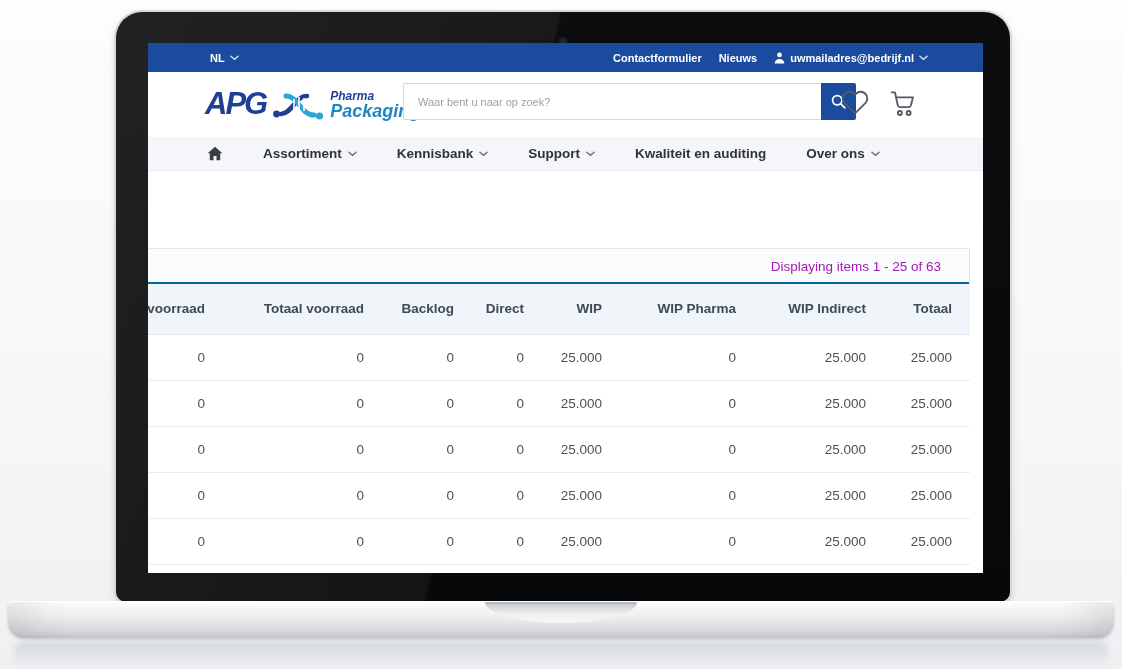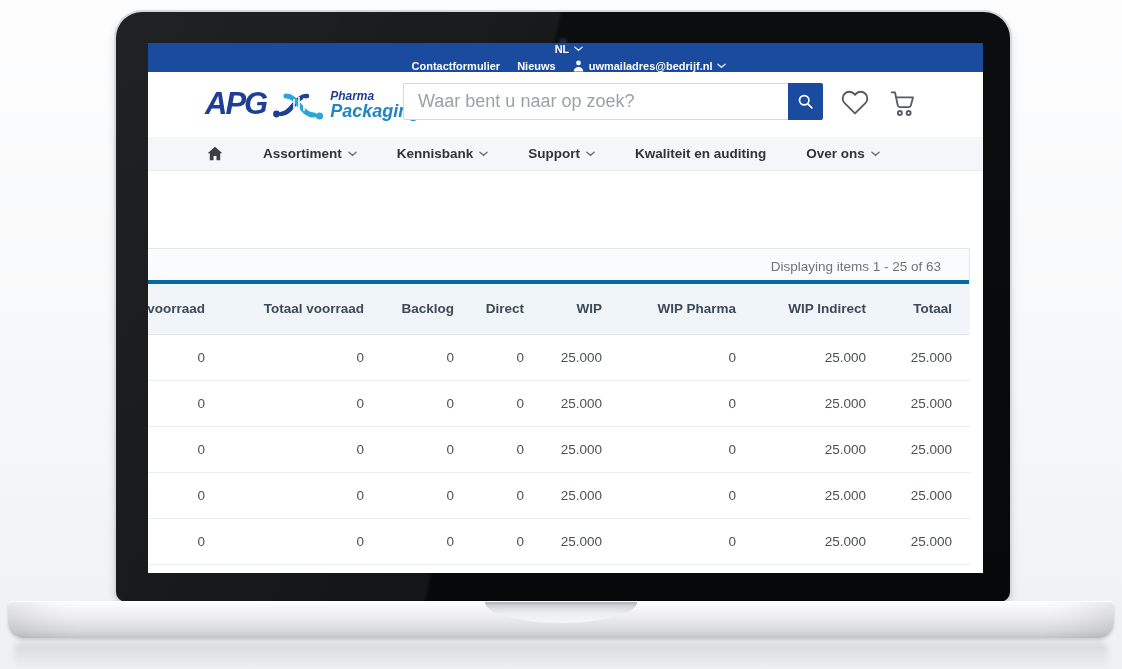--- a/index.html
+++ b/index.html
@@ -50,43 +50,43 @@
   .screen-content{
     position:absolute; left:32px; top:31px; width:835px; height:530px;
     background:#fff; overflow:hidden; z-index:3;
     font-family:"Liberation Sans", sans-serif;
   }
 
   
   .topbar{
     height:29px; background:var(--primary-blue,#1b4b9e); color:#fff;
     display:flex; align-items:center; justify-content:space-between;
-    padding:0 55px 0 62px; font-size:11px; font-weight:bold;flex-direction:column;
+    padding:0 55px 0 62px; font-size:11px; font-weight:bold;
   }
   .topbar .lang{ display:flex; align-items:center; gap:5px; cursor:pointer; }
   .topbar-right{ display:flex; align-items:flex-end; gap:17px; }
   .topbar a, .topbar .acct{ color:#fff; text-decoration:none; display:flex; align-items:center; gap:5px; cursor:pointer; }
   .chev{ color:#cfe0f5; }
 
   
   .site-header{ position:relative; height:65px; background:#fff; }
   .logo{ position:absolute; left:57px; top:9px; display:flex; align-items:center; }
   .logo-apg{
     font-size:31px; font-weight:bold; font-style:italic; letter-spacing:-2px;
     color:var(--logo-dark-blue,#1e3f94); line-height:46px;
   }
   .logo-dna{ margin:4px 4px 0 6px; }
   .logo-word{ line-height:1.02; font-style:italic; margin-top:2px; }
   .logo-word .t{ color:var(--logo-dark-blue,#1e3f94); font-weight:bold; font-size:12px; display:block; }
   .logo-word .b{ color:var(--brand-mid-blue,#1f86c0); font-weight:bold; font-size:18px; display:block; }
 
   .searchbar{ position:absolute; left:255px; top:11px; display:flex; }
   .search-input{
-    width:385px; height:37px; border:1px solid #d5d8dc; border-right:none; border-radius:2px 0 0 2px;
-    font-size:18px; padding:0 14px; color:#444; outline:none;
+    width:418px; height:37px; border:1px solid #d5d8dc; border-right:none; border-radius:2px 0 0 2px;
+    font-size:11px; padding:0 14px; color:#444; outline:none;
     font-family:"Liberation Sans", sans-serif;
   }
   .search-input::placeholder{ color:#9aa1a8; }
   .search-btn{
     width:35px; height:37px; background:var(--primary-blue,#1b4b9e); border:none; cursor:pointer;
     display:flex; align-items:center; justify-content:center; border-radius:0 2px 2px 0;
   }
   .hdr-icon{ position:absolute; top:17px; color:#555b63; cursor:pointer; }
   .hdr-icon.heart{ left:692px; }
   .hdr-icon.cart{ left:740px; }
@@ -103,22 +103,22 @@
 
   
   .main{ position:relative; height:402px; background:#fff; }
   .page-title{
     position:absolute; left:17px; top:15px;
     font-size:26px; font-weight:600; color:#3c4249; letter-spacing:.2px;
   }
   .table-wrap{ position:absolute; left:-40px; top:77px; width:862px; border-right:1px solid #e2e6ea; }
   .status-bar{
     height:36px; line-height:35px; background:#fafbfc;
-    border-top:1px solid #e4e8ec; border-bottom:4px solid #0369a1;
-    text-align:right; padding-right:28px; color:#737373; font-size:13.5px;
+    border-top:1px solid #e4e8ec; border-bottom:2px solid #0369a1;
+    text-align:right; padding-right:28px; color:#a21caf; font-size:13.5px;
   }
   table.stock{ width:862px; border-collapse:collapse; table-layout:fixed; }
   table.stock th{
     height:50px; background:#eff5f9; color:#3f4a57; font-size:13.5px; font-weight:600;
     text-align:right; padding-right:18px; border-bottom:1px solid #dfe5ea; white-space:nowrap;
   }
   table.stock td{
     height:46px; color:#4a5159; font-size:13.5px; text-align:right; padding-right:18px;
     border-bottom:1px solid #e9edf0; background:#fff; white-space:nowrap;
   }

